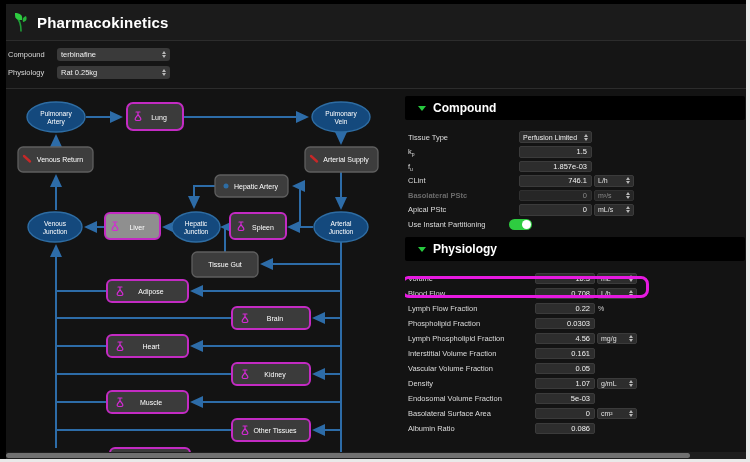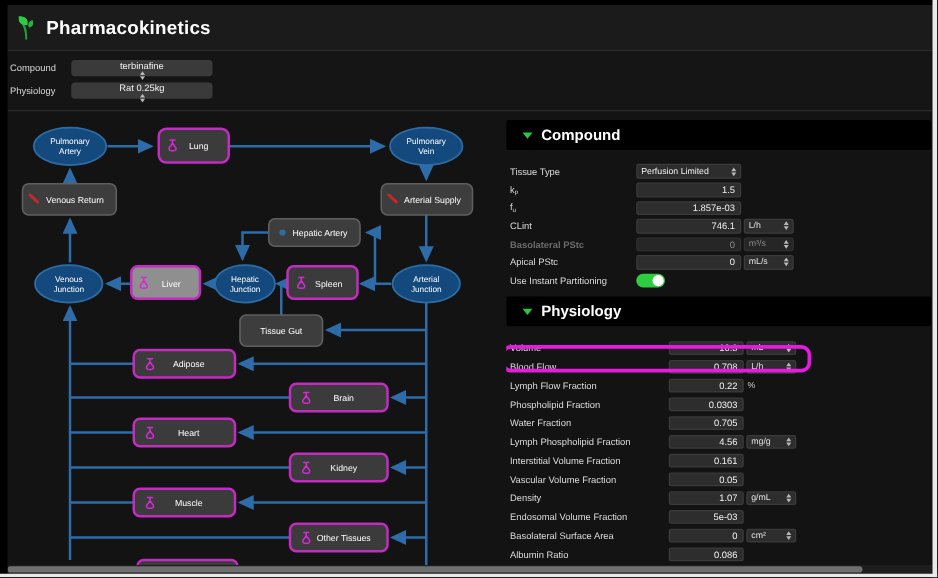--- a/index.html
+++ b/index.html
@@ -12,40 +12,40 @@
 
   
   .app-header { position:absolute; left:6px; top:4px; width:740px; height:36px; background:#1b1b1b; display:flex; align-items:center; padding-left:6px; }
   .app-title { color:#fff; font-size:15px; font-weight:bold; letter-spacing:.2px; margin-left:5px; }
   .divider { position:absolute; left:6px; width:740px; height:1px; background:#2c2c2c; }
 
   
   .controls { position:absolute; left:6px; top:41px; width:740px; height:47px; background:#151515; }
   .ctl-row { position:absolute; left:2px; height:14px; display:flex; align-items:center; }
   .ctl-label { width:49px; color:#d8d8d8; font-size:7.5px; }
-  .dropdown { width:113px; height:13px; background:#3a3a3a; border-radius:3px; color:#f0f0f0; font-size:7.5px; display:flex; align-items:center; padding:0 4px; justify-content:space-between;flex-direction:column; }
+  .dropdown { width:113px; height:13px; background:#3a3a3a; border-radius:3px; color:#f0f0f0; font-size:7.5px; display:flex; align-items:center; padding:0 4px; justify-content:space-between; }
   .stepbox { display:flex; flex-direction:column; gap:1px; align-items:center; }
   .tri-u { width:0;height:0;border-left:2.5px solid transparent;border-right:2.5px solid transparent;border-bottom:3px solid #b9b9b9; }
   .tri-d { width:0;height:0;border-left:2.5px solid transparent;border-right:2.5px solid transparent;border-top:3px solid #b9b9b9; }
 
   
   .panel { position:absolute; left:405px; width:340px; }
   .section-header { background:#000; height:24px; display:flex; align-items:center; padding-left:13px; border-radius:2px; }
   .collapse-tri { width:0;height:0;border-left:4.5px solid transparent;border-right:4.5px solid transparent;border-top:5.5px solid #27c93f; margin-right:7px; }
   .section-title { color:#fff; font-size:12px; font-weight:bold; }
   .rows { padding-top:10px; }
   .prow { display:flex; align-items:center; }
   .c-row { height:14.5px; }
   .p-row { height:15px; }
   .lbl { color:#dcdcdc; font-size:7.5px; padding-left:3px; white-space:nowrap; }
   .c-lbl { width:104px; }
   .p-lbl { width:130px; }
   .sub { font-size:5px; vertical-align:-1.5px; }
   .val { height:11.5px; background:#2d2d2d; border:1px solid #3b3b3b; border-radius:2px; color:#f2f2f2; font-size:7.5px; text-align:right; line-height:10px; padding-right:4px; }
-  .c-val { width:84px; }
+  .c-val { width:73px;margin-left:10px; }
   .p-val { width:60px; }
   .unit { width:40px; height:11.5px; margin-left:2px; background:#2d2d2d; border:1px solid #3b3b3b; border-radius:2px; display:flex; align-items:center; justify-content:space-between; padding:0 3px; color:#e0e0e0; font-size:7px; }
   .unit-plain { margin-left:3px; color:#cfcfcf; font-size:7px; }
   .dd { height:12px; background:#2d2d2d; border:1px solid #3b3b3b; border-radius:2px; display:flex; align-items:center; justify-content:space-between; padding:0 3px; color:#f0f0f0; font-size:7px; }
   .disabled .lbl { color:#6b6b6b;font-weight:bold; }
   .disabled .val { color:#8a8a8a; border-color:#303030; background:#262626; }
   .disabled .unit { color:#8a8a8a; border-color:#303030; background:#262626; }
   .toggle { width:23px; height:11px; background:#2ecc40; border-radius:6px; position:relative; }
   .toggle .knob { position:absolute; right:1px; top:1px; width:9px; height:9px; border-radius:50%; background:#fff; }
   .bf-highlight { position:absolute; left:-4px; top:39px; width:248px; height:22px; border:3px solid #e61ae0; border-radius:8px; z-index:20; pointer-events:none; }
@@ -337,24 +337,20 @@
       <div class="prow p-row">
         <span class="lbl p-lbl">Lymph Flow Fraction</span>
         <div class="val p-val">0.22</div>
         <span class="unit-plain">%</span>
       </div>
       <div class="prow p-row">
         <span class="lbl p-lbl">Phospholipid Fraction</span>
         <div class="val p-val">0.0303</div>
       </div>
       <div class="prow p-row">
-        <span class="lbl p-lbl">Water Fraction</span>
-        <div class="val p-val">0.705</div>
-      </div>
-      <div class="prow p-row">
         <span class="lbl p-lbl">Lymph Phospholipid Fraction</span>
         <div class="val p-val">4.56</div>
         <div class="unit">
           <span>mg/g</span>
           <span class="stepbox">
               <span class="tri-u"></span>
               <span class="tri-d"></span>
             </span>
         </div>
       </div>

